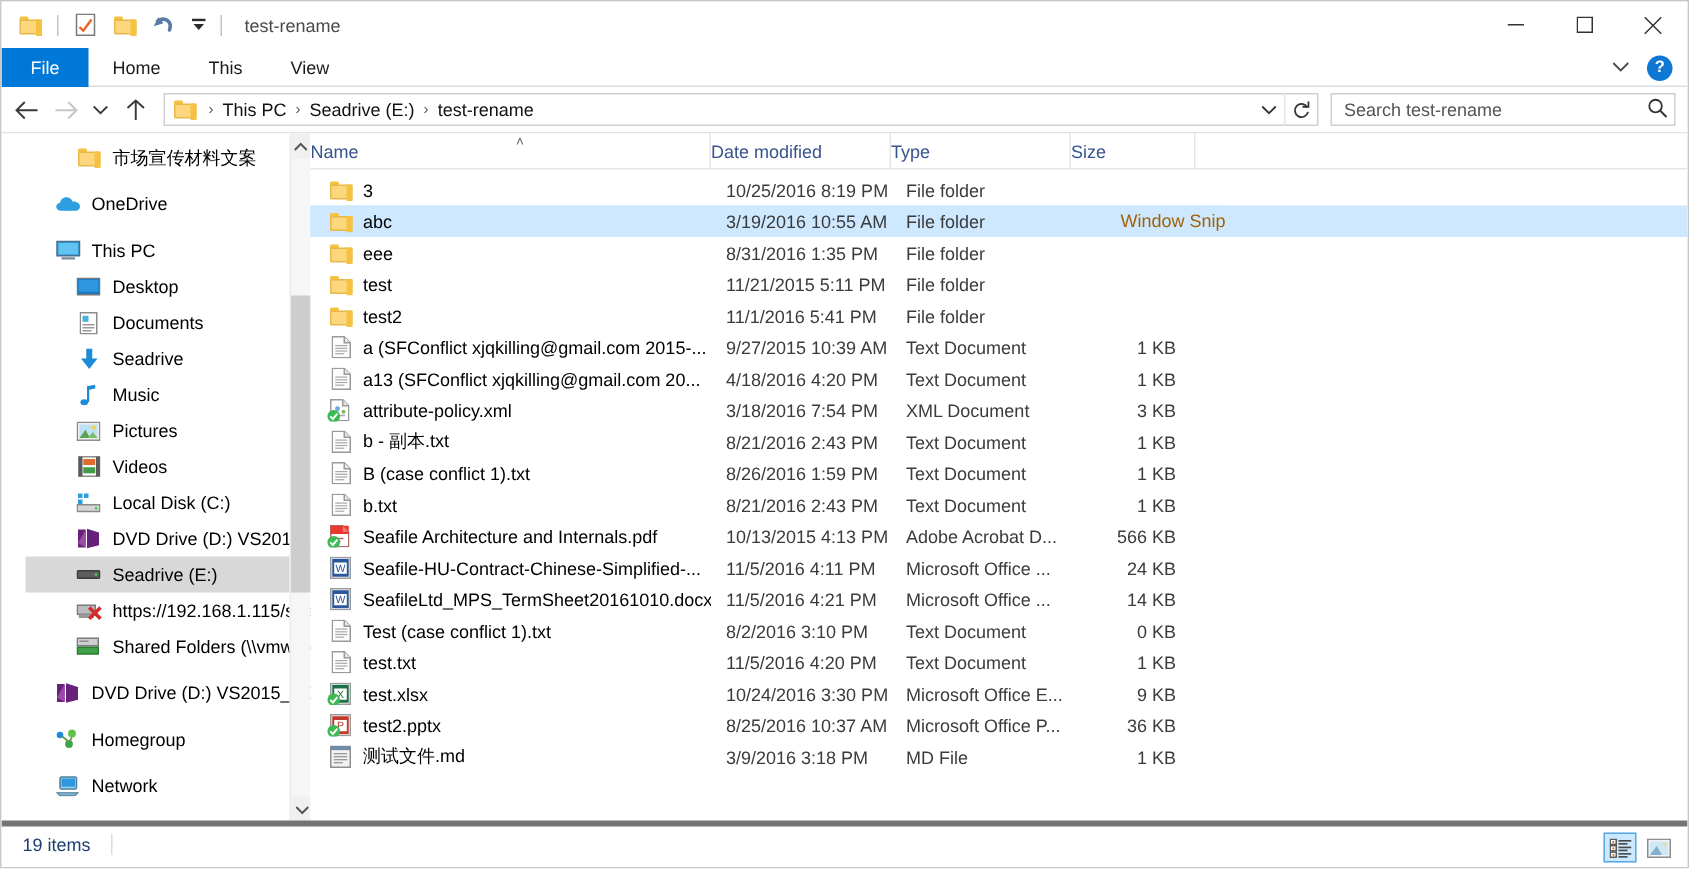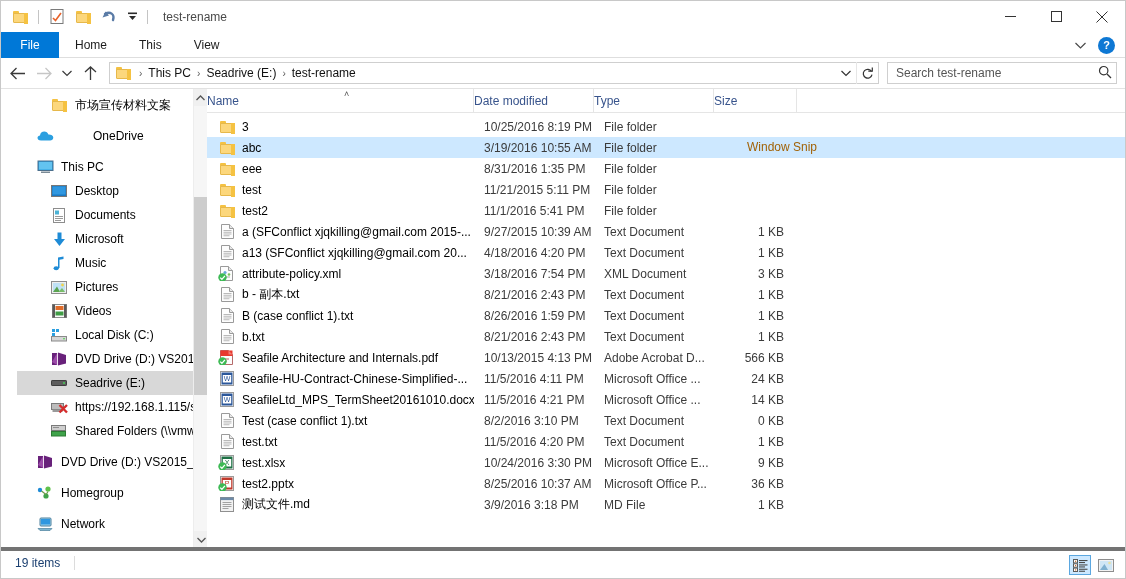--- a/index.html
+++ b/index.html
@@ -239,21 +239,21 @@
         <div class="navitem indent1">
           <span class="ic">
               <span class="folder">
                 <span class="tab-t"></span>
                 <span class="body-b"></span>
               </span>
             </span>
           <span>市场宣传材料文案</span>
         </div>
 
-        <div class="navitem" style="margin-top:7px;gap:32px;">
+        <div class="navitem" style="margin-top:7px;">
           <span class="ic">
             <svg width="17" height="12" viewBox="0 0 17 12">
               <path d="M4 10.5 C1.6 10.5 0.5 9.2 0.5 7.8 C0.5 6.4 1.7 5.4 3 5.4 C3.2 3.2 5 1.5 7.3 1.5 C9.2 1.5 10.8 2.7 11.4 4.4 C13.6 4.2 16.3 5.3 16.3 7.6 C16.3 9.4 14.8 10.5 13.2 10.5 Z" fill="#2b9fe0"></path>
             </svg>
           </span>
           <span>OneDrive</span>
         </div>
 
         <div class="navitem" style="margin-top:7px;">
           <span class="ic">
@@ -289,21 +289,21 @@
           <span>Documents</span>
         </div>
 
         <div class="navitem indent1">
           <span class="ic">
             <svg width="13" height="15" viewBox="0 0 13 15">
               <rect x="4.5" y="0.5" width="4" height="7" fill="#1e8bd6"></rect>
               <path d="M1 7 L12 7 L6.5 14 Z" fill="#1e8bd6"></path>
             </svg>
           </span>
-          <span>Microsoft</span>
+          <span>Seadrive</span>
         </div>
 
         <div class="navitem indent1">
           <span class="ic">
             <svg width="12" height="15" viewBox="0 0 12 15">
               <path d="M5 12 L5 1.5 L10.5 0.5 L10.5 3 L6.5 3.8 L6.5 12 Z" fill="#1e8bd6"></path>
               <ellipse cx="3.2" cy="12.2" rx="2.6" ry="2" fill="#1e8bd6"></ellipse>
             </svg>
           </span>
           <span>Music</span>

